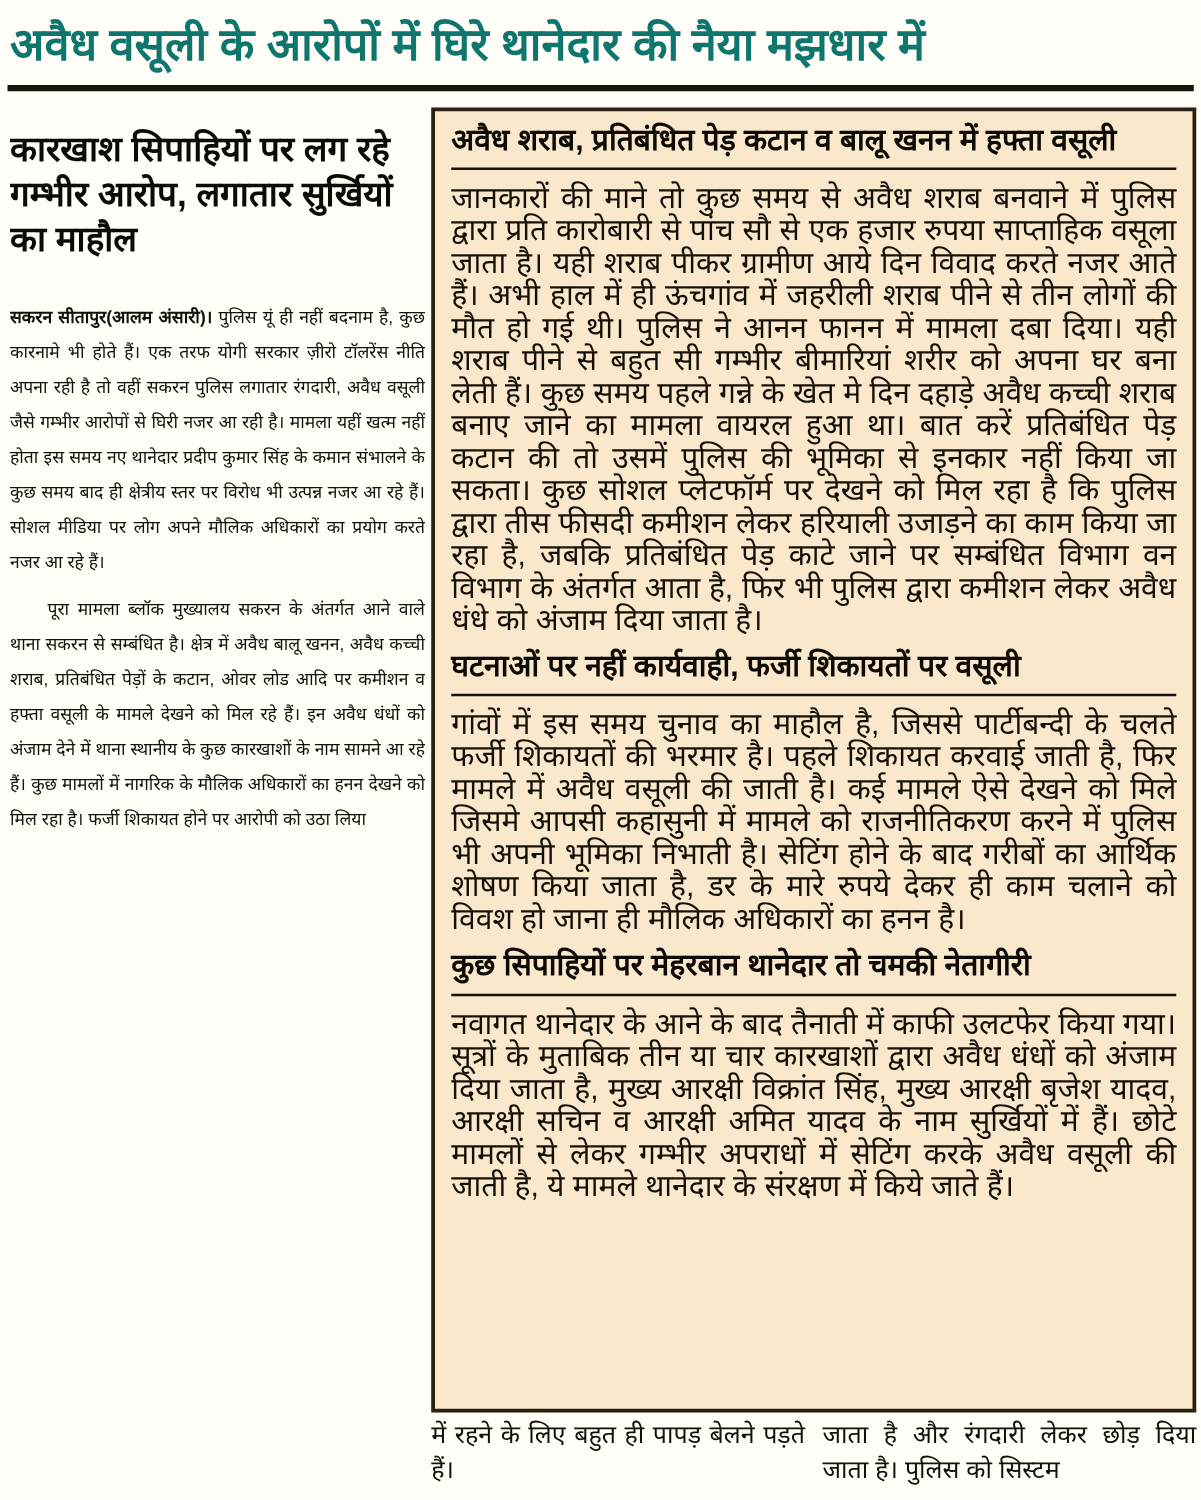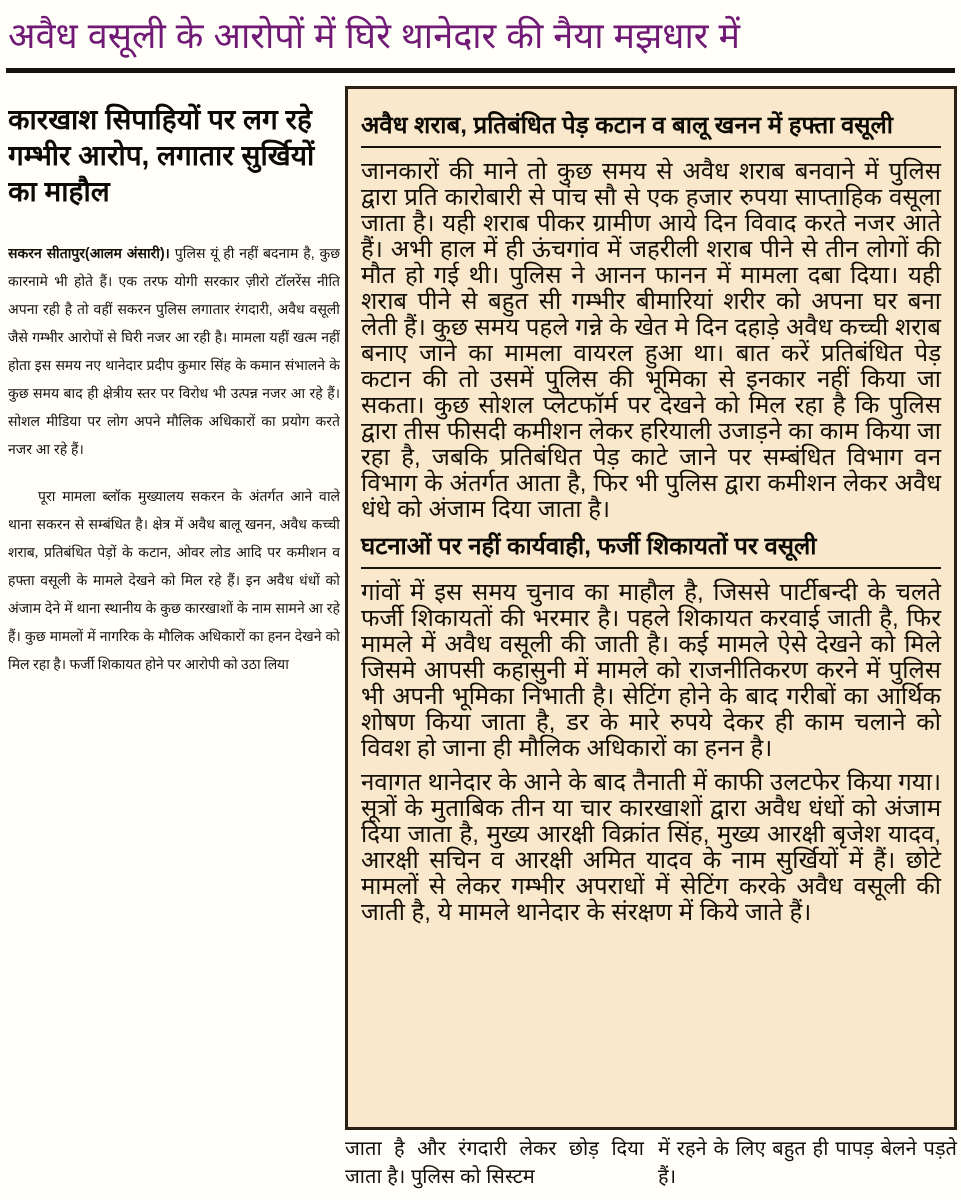--- a/index.html
+++ b/index.html
@@ -11,23 +11,23 @@
     margin: 0 auto;
     background: #fffef8;
     color: #151006;
     font-family: "Liberation Sans", "DejaVu Sans", sans-serif;
     overflow: hidden;
   }
   .headline {
     position: absolute;
     top: 8px; left: 8px; width: 947px; height: 56px;
     font-size: 36px;
-    font-weight: 400;
+    font-weight: 700;
     line-height: 56px;
-    color: #701a75;
+    color: #0f766e;
     white-space: nowrap;
     overflow: hidden;
   }
   .headline-rule {
     position: absolute;
     top: 68px; left: 6px; width: 949px; height: 5px;
     background: #17120a;
   }
   .left-col {
     position: absolute;
@@ -41,27 +41,27 @@
     color: #0d0a04;
     margin-bottom: 30px;
     margin-top: 16px;
   }
   .body-text {
     font-size: 14px;
     line-height: 28px;
     text-align: justify;
   }
   .byline { font-weight: 800; }
-  .para2 { text-indent: 30px; margin-top: 20px; font-family: Liberation Serif, serif; }
+  .para2 { text-indent: 30px; margin-top: 10px; }
   .box {
     position: absolute;
     top: 86px; left: 345px; width: 612px; height: 1044px;
     background: #f9e8cc;
     border: 3px solid #2b2014;
-    padding: 20px 13px 10px 13px;
+    padding: 8px 13px 10px 13px;
     overflow: hidden;
   }
   .box-section + .box-section { margin-top: 8px; }
   .box-head {
     font-size: 24px;
     font-weight: 800;
     line-height: 1.3;
     color: #0d0a04;
     border-bottom: 2px solid #17120a;
     padding-bottom: 6px;
@@ -102,22 +102,23 @@
   <div class="box">
     <section class="box-section">
       <h3 class="box-head">अवैध शराब, प्रतिबंधित पेड़ कटान व बालू खनन में हफ्ता वसूली</h3>
       <p class="box-body">जानकारों की माने तो कुछ समय से अवैध शराब बनवाने में पुलिस द्वारा प्रति कारोबारी से पांच सौ से एक हजार रुपया साप्ताहिक वसूला जाता है। यही शराब पीकर ग्रामीण आये दिन विवाद करते नजर आते हैं। अभी हाल में ही ऊंचगांव में जहरीली शराब पीने से तीन लोगों की मौत हो गई थी। पुलिस ने आनन फानन में मामला दबा दिया। यही शराब पीने से बहुत सी गम्भीर बीमारियां शरीर को अपना घर बना लेती हैं। कुछ समय पहले गन्ने के खेत मे दिन दहाड़े अवैध कच्ची शराब बनाए जाने का मामला वायरल हुआ था। बात करें प्रतिबंधित पेड़ कटान की तो उसमें पुलिस की भूमिका से इनकार नहीं किया जा सकता। कुछ सोशल प्लेटफॉर्म पर देखने को मिल रहा है कि पुलिस द्वारा तीस फीसदी कमीशन लेकर हरियाली उजाड़ने का काम किया जा रहा है, जबकि प्रतिबंधित पेड़ काटे जाने पर सम्बंधित विभाग वन विभाग के अंतर्गत आता है, फिर भी पुलिस द्वारा कमीशन लेकर अवैध धंधे को अंजाम दिया जाता है।</p>
     </section>
     <section class="box-section">
       <h3 class="box-head">घटनाओं पर नहीं कार्यवाही, फर्जी शिकायतों पर वसूली</h3>
       <p class="box-body">गांवों में इस समय चुनाव का माहौल है, जिससे पार्टीबन्दी के चलते फर्जी शिकायतों की भरमार है। पहले शिकायत करवाई जाती है, फिर मामले में अवैध वसूली की जाती है। कई मामले ऐसे देखने को मिले जिसमे आपसी कहासुनी में मामले को राजनीतिकरण करने में पुलिस भी अपनी भूमिका निभाती है। सेटिंग होने के बाद गरीबों का आर्थिक शोषण किया जाता है, डर के मारे रुपये देकर ही काम चलाने को विवश हो जाना ही मौलिक अधिकारों का हनन है।</p>
     </section>
     <section class="box-section">
+      <h3 class="box-head">कुछ सिपाहियों पर मेहरबान थानेदार तो चमकी नेतागीरी</h3>
       <p class="box-body">नवागत थानेदार के आने के बाद तैनाती में काफी उलटफेर किया गया। सूत्रों के मुताबिक तीन या चार कारखाशों द्वारा अवैध धंधों को अंजाम दिया जाता है, मुख्य आरक्षी विक्रांत सिंह, मुख्य आरक्षी बृजेश यादव, आरक्षी सचिन व आरक्षी अमित यादव के नाम सुर्खियों में हैं। छोटे मामलों से लेकर गम्भीर अपराधों में सेटिंग करके अवैध वसूली की जाती है, ये मामले थानेदार के संरक्षण में किये जाते हैं।</p>
     </section>
   </div>
 
   <div class="bottom-row">
+    <p class="bottom-col">में रहने के लिए बहुत ही पापड़ बेलने पड़ते हैं।</p>
     <p class="bottom-col">जाता है और रंगदारी लेकर छोड़ दिया जाता है। पुलिस को सिस्टम</p>
-    <p class="bottom-col">में रहने के लिए बहुत ही पापड़ बेलने पड़ते हैं।</p>
   </div>
 
 </div>
 
 </body></html>

